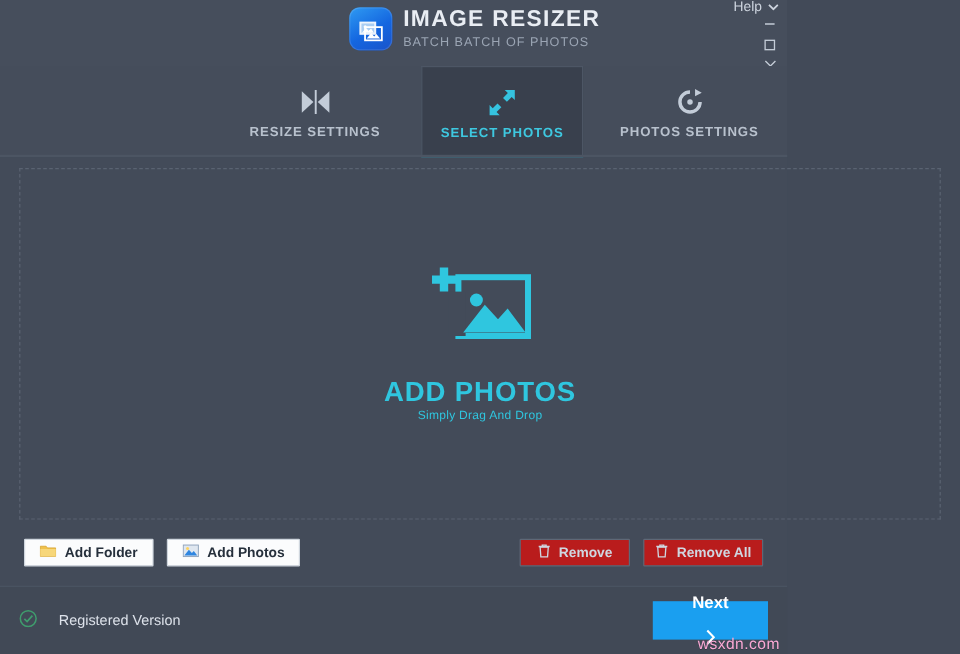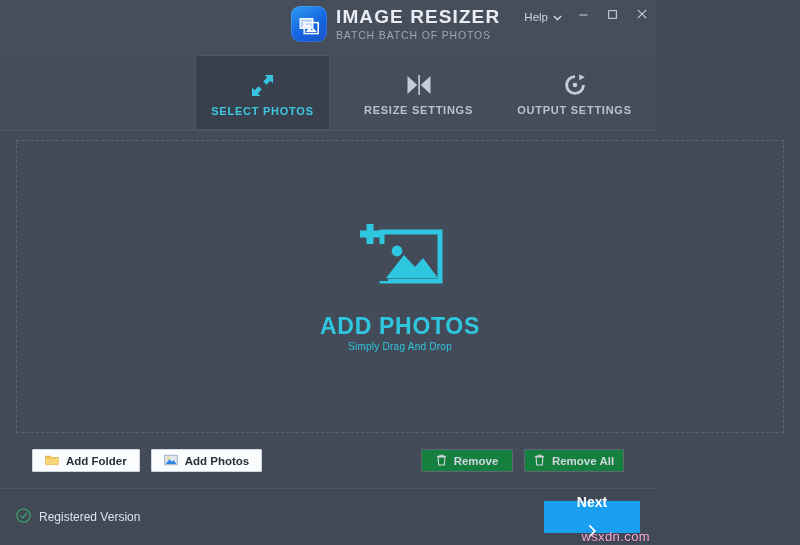--- a/index.html
+++ b/index.html
@@ -71,20 +71,21 @@
     margin-top: 1px;
   }
 
   .winctrls {
     position: absolute;
     right: 0;
     top: 0;
     height: 28px;
     display: flex;
     align-items: flex-end;
+    flex-direction: column;
   }
 
   .help-menu {
     display: flex;
     align-items: center;
     gap: 5px;
     font-size: 11.5px;
     color: #cdd4de;
     padding: 0 7px;
     height: 22px;
@@ -207,21 +208,21 @@
 
   
   .actionbar {
     position: absolute;
     left: 0;
     right: 0;
     bottom: 0;
     height: 55px;
     display: flex;
     align-items: center;
-    padding: 0 32px;
+    padding: 0 20px;
   }
 
   .btn {
     display: inline-flex;
     align-items: center;
     gap: 7px;
     height: 23px;
     padding: 0 12px;
     font-size: 11.5px;
     border-radius: 1px;
@@ -231,21 +232,21 @@
 
   .btn-light {
     background: #fbfcfd;
     color: #26303c;
     border: 1px solid #cfd6de;
     font-weight: bold;
     font-size: 11.5px;
   }
 
   .btn-muted {
-    background: #15803d;
+    background: #b91c1c;
     color: #cfd6e0;
     border: 1px solid #5e6877;
     font-weight: bold;
   }
 
   .spacer { flex: 1 1 auto; }
   .gap-left > * + * { margin-left: 11px; }
 
   
   .footer {
@@ -254,21 +255,21 @@
     background: #414956;
     border-top: 1px solid #4d5664;
     display: flex;
     align-items: center;
     padding: 0 16px;
   }
 
   .reg {
     display: flex;
     align-items: center;
-    gap: 8px;
+    gap: 18px;
     font-size: 12px;
     color: #dde2ea;
   }
 
   .btn-next {
     display: inline-flex;
     align-items: center;
     justify-content: center;
     gap: 14px;
     width: 96px;
@@ -351,50 +352,50 @@
             <path d="M1.8 1.8 L10.2 10.2 M10.2 1.8 L1.8 10.2" stroke="currentColor" stroke-width="1.1" fill="none"></path>
           </svg>
         </span>
       </div>
 
     </div>
   </div>
 
   <div class="tabbar">
 
-    <div class="tab active">
-      <div class="tab-icon">
-        <svg width="25" height="25" viewBox="0 0 25 25">
-          <path d="M23 2 L14.6 2 L17.2 4.6 L13.2 8.6 L16.4 11.8 L20.4 7.8 L23 10.4 Z" fill="#35c3e0"></path>
-          <path d="M2 23 L10.4 23 L7.8 20.4 L11.8 16.4 L8.6 13.2 L4.6 17.2 L2 14.6 Z" fill="#35c3e0"></path>
-        </svg>
-      </div>
-      <div class="tab-label">SELECT PHOTOS</div>
-    </div>
-
     <div class="tab">
       <div class="tab-icon">
         <svg width="26" height="24" viewBox="0 0 26 24">
           <path d="M1.5 3 L11.2 12 L1.5 21 Z" fill="#c3ccd8"></path>
           <path d="M24.5 3 L14.8 12 L24.5 21 Z" fill="#c3ccd8"></path>
           <rect x="12.3" y="2" width="1.6" height="20" fill="#c3ccd8"></rect>
         </svg>
       </div>
       <div class="tab-label">RESIZE SETTINGS</div>
     </div>
 
+    <div class="tab active">
+      <div class="tab-icon">
+        <svg width="25" height="25" viewBox="0 0 25 25">
+          <path d="M23 2 L14.6 2 L17.2 4.6 L13.2 8.6 L16.4 11.8 L20.4 7.8 L23 10.4 Z" fill="#35c3e0"></path>
+          <path d="M2 23 L10.4 23 L7.8 20.4 L11.8 16.4 L8.6 13.2 L4.6 17.2 L2 14.6 Z" fill="#35c3e0"></path>
+        </svg>
+      </div>
+      <div class="tab-label">SELECT PHOTOS</div>
+    </div>
+
     <div class="tab">
       <div class="tab-icon">
         <svg width="24" height="24" viewBox="0 0 24 24">
           <path d="M12 3.6 A8.4 8.4 0 1 0 20.4 12" fill="none" stroke="#c3ccd8" stroke-width="2.9" stroke-linecap="butt"></path>
           <path d="M16.2 1.2 L21.8 4.2 L16.2 7.2 Z" fill="#c3ccd8"></path>
           <circle cx="12" cy="12" r="2.3" fill="#c3ccd8"></circle>
         </svg>
       </div>
-      <div class="tab-label">OUTPUT SETTINGS</div>
+      <div class="tab-label">PHOTOS SETTINGS</div>
     </div>
 
     <div class="tab-underline-rail"></div>
   </div>
 
   <div class="main">
 
     <div class="dropzone">
       <div class="dz-icon">
         <svg width="96" height="76" viewBox="0 0 96 76">

